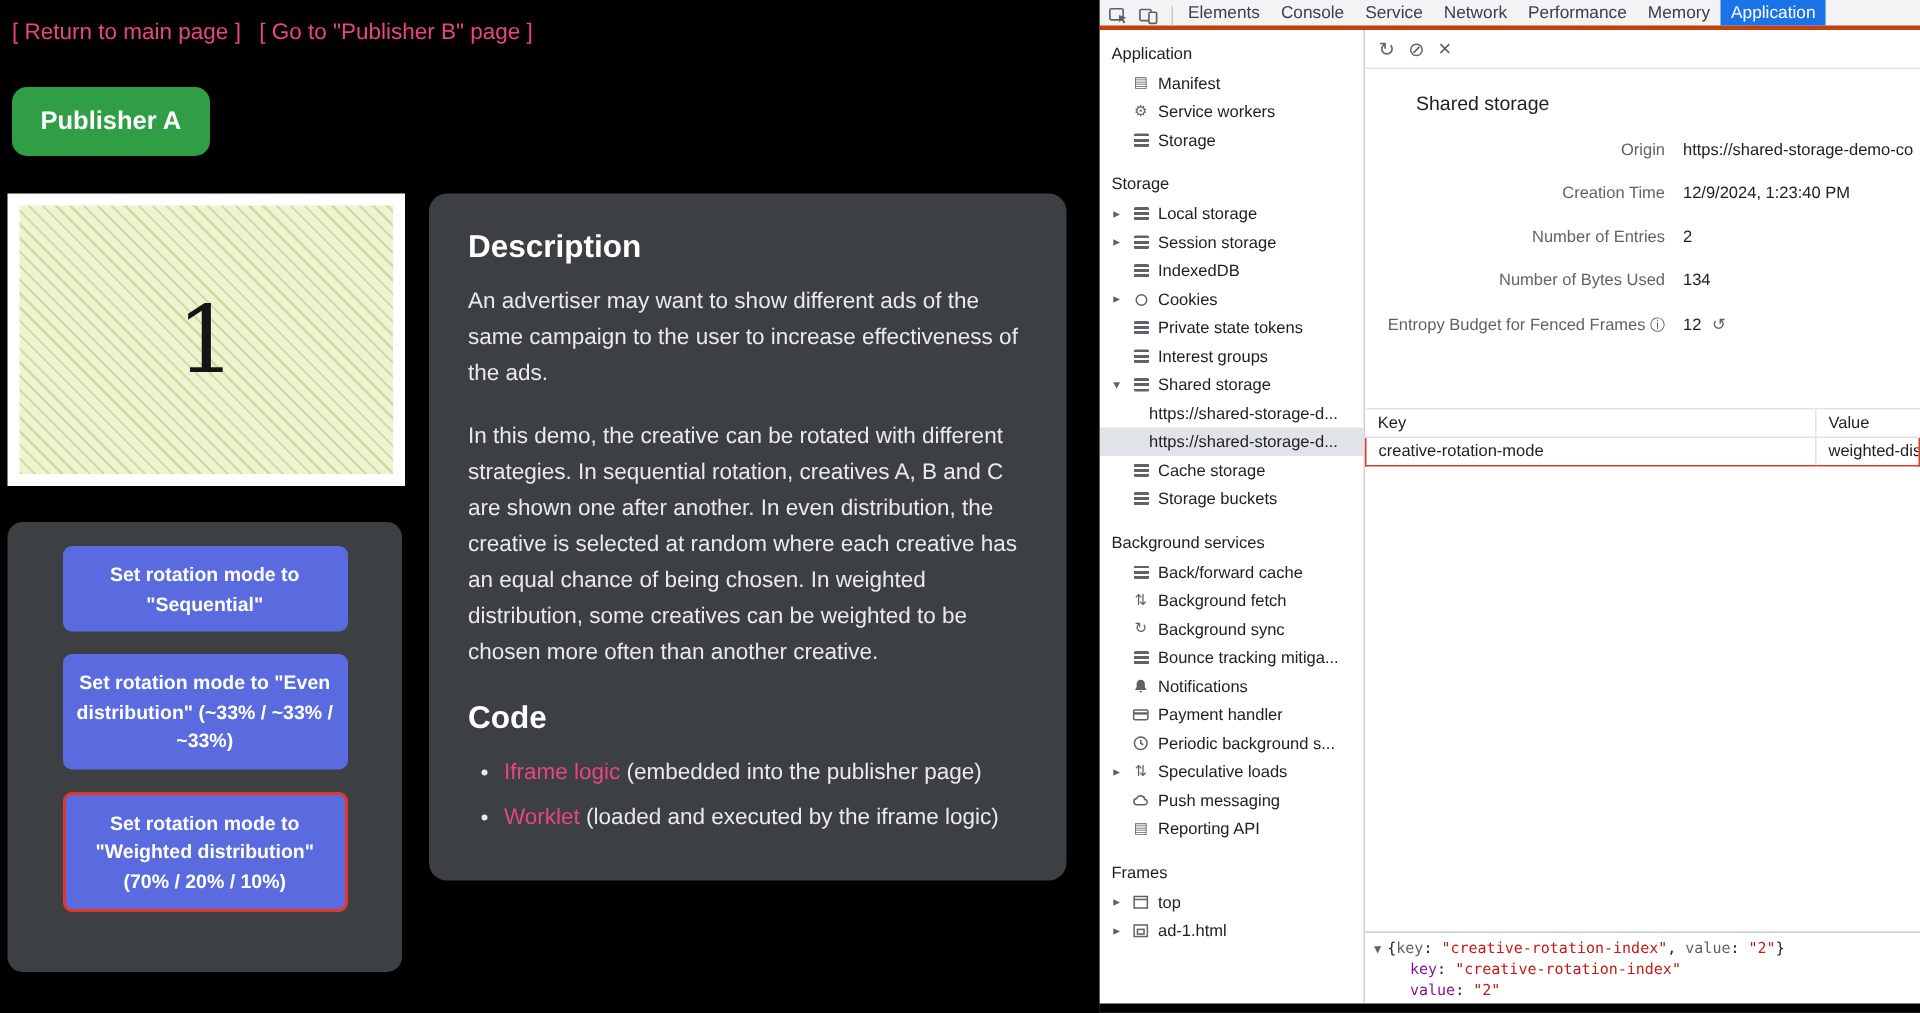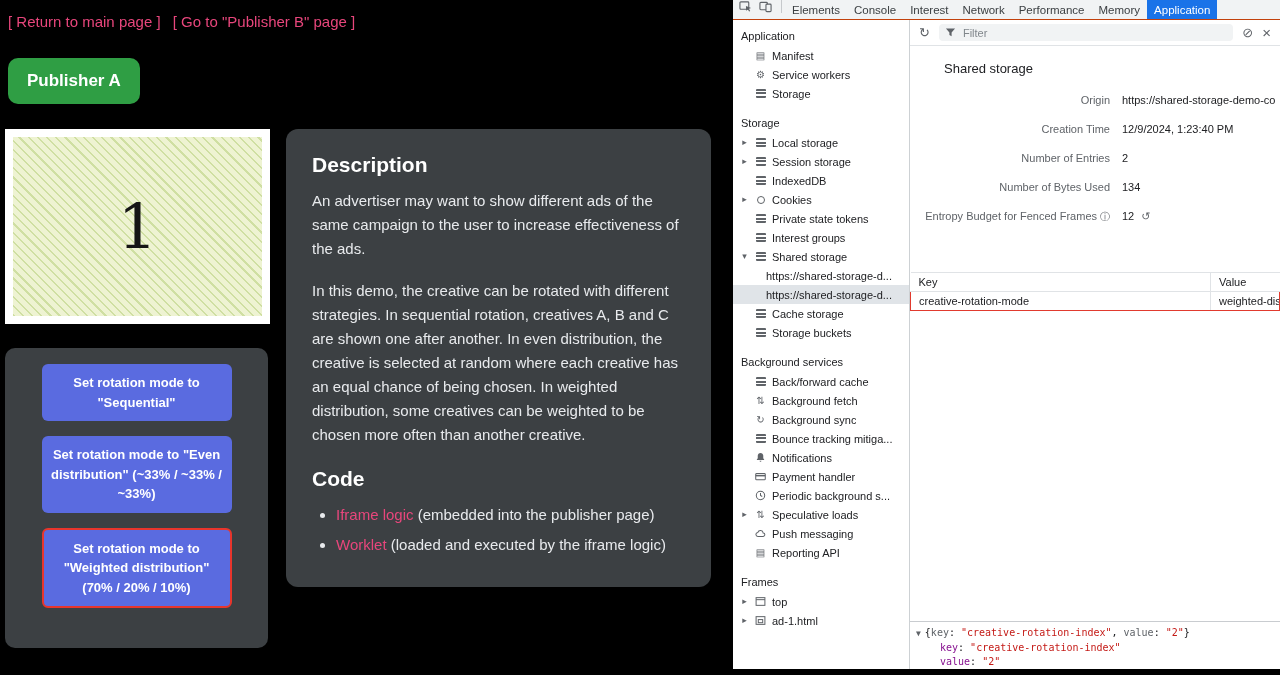--- a/index.html
+++ b/index.html
@@ -27,21 +27,21 @@
   .demo-btn.active{border:2px solid #e8352c;}
   .desc-panel{flex:0 0 425px;width:425px;background:#3c4043;border-radius:12px;padding:4px 26px 24px;color:#e8eaed;}
   .desc-panel h2{font-size:21px;color:#fff;font-weight:bold;margin:20px 0 12px;}
   .desc-panel p{font-size:15px;line-height:1.6;margin:0 0 18px;}
   .desc-panel ul{margin:4px 0 0;padding-left:24px;}
   .desc-panel li{font-size:15px;line-height:1.6;margin-bottom:6px;}
   .desc-panel a{color:#e8467c;text-decoration:none;text-align:center;}
 
   
   .devtools{flex:1;background:#fff;display:flex;flex-direction:column;font-size:11px;color:#202124;min-width:0;}
-  .dt-tabbar{flex:0 0 20px;height:20px;background:#f1f3f4;display:flex;align-items:flex-start;border-bottom:1px solid #c2410c;}
+  .dt-tabbar{flex:0 0 20px;height:20px;background:#f1f3f4;display:flex;align-items:flex-end;border-bottom:3px solid #c2410c;}
   .dt-icons{display:flex;align-items:center;gap:7px;padding:0 6px;}
   .dt-icons svg{display:block;}
   .dt-vsep{width:1px;height:13px;background:#c6c9cc;margin:0 3px;}
   .dt-tab{height:100%;display:flex;align-items:center;padding:0 7px;color:#3c4043;font-size:11.5px;white-space:nowrap;cursor:pointer;}
   .dt-tab.selected{background:#1a73e8;color:#fff;}
   .dt-body{flex:1;display:flex;min-height:0;}
   .dt-sidebar{flex:0 0 177px;width:177px;border-right:1px solid #cdd1d4;padding-top:7px;overflow:hidden;background:#fff;}
   .sb-section{padding:3px 8px 4px;color:#202124;}
   .sb-section.gap{margin-top:11px;}
   .sb-row{display:flex;align-items:center;height:19px;padding-left:7px;gap:5px;cursor:pointer;white-space:nowrap;}
@@ -140,21 +140,21 @@
             <path d="M7.5 6.5l5.5 2-2.3.9 1.4 2.4-1.2.7-1.4-2.4-1.9 1.6z" fill="#5f6368"></path>
           </svg>
         <svg width="13" height="13" viewBox="0 0 14 14">
             <rect x="1" y="2.5" width="8" height="8" rx="1" fill="none" stroke="#5f6368" stroke-width="1.2"></rect>
             <rect x="7.5" y="4.5" width="5.5" height="8" rx="1" fill="#f1f3f4" stroke="#5f6368" stroke-width="1.2"></rect>
           </svg>
       </div>
       <div class="dt-vsep"></div>
       <div class="dt-tab">Elements</div>
       <div class="dt-tab">Console</div>
-      <div class="dt-tab">Interest</div>
+      <div class="dt-tab">Service</div>
       <div class="dt-tab">Network</div>
       <div class="dt-tab">Performance</div>
       <div class="dt-tab">Memory</div>
       <div class="dt-tab selected">Application</div>
     </div>
 
     <div class="dt-body">
 
       <aside class="dt-sidebar">
         <div class="sb-section">Application</div>
@@ -340,26 +340,20 @@
                 <rect x="3.6" y="5" width="4.8" height="3.4" fill="none" stroke="#5f6368" stroke-width="1.1"></rect>
               </svg>
             </span>
           <span class="sb-label">ad-1.html</span>
         </div>
       </aside>
 
       <main class="dt-main">
         <div class="dt-toolbar">
           <span class="tb-icon">↻</span>
-          <div class="filter-box">
-            <svg width="11" height="11" viewBox="0 0 12 12">
-                <path d="M1 1.5h10L7.2 6v4L4.8 8.6V6z" fill="#5f6368"></path>
-              </svg>
-            <input type="text" placeholder="Filter" style="">
-          </div>
           <span class="tb-icon">⊘</span>
           <span class="tb-icon tb-close">×</span>
         </div>
 
         <div class="dt-content">
           <div class="panel-title">Shared storage</div>
 
           <div class="meta">
             <div class="meta-label">Origin</div>
             <div class="meta-value">https://shared-storage-demo-co</div>

